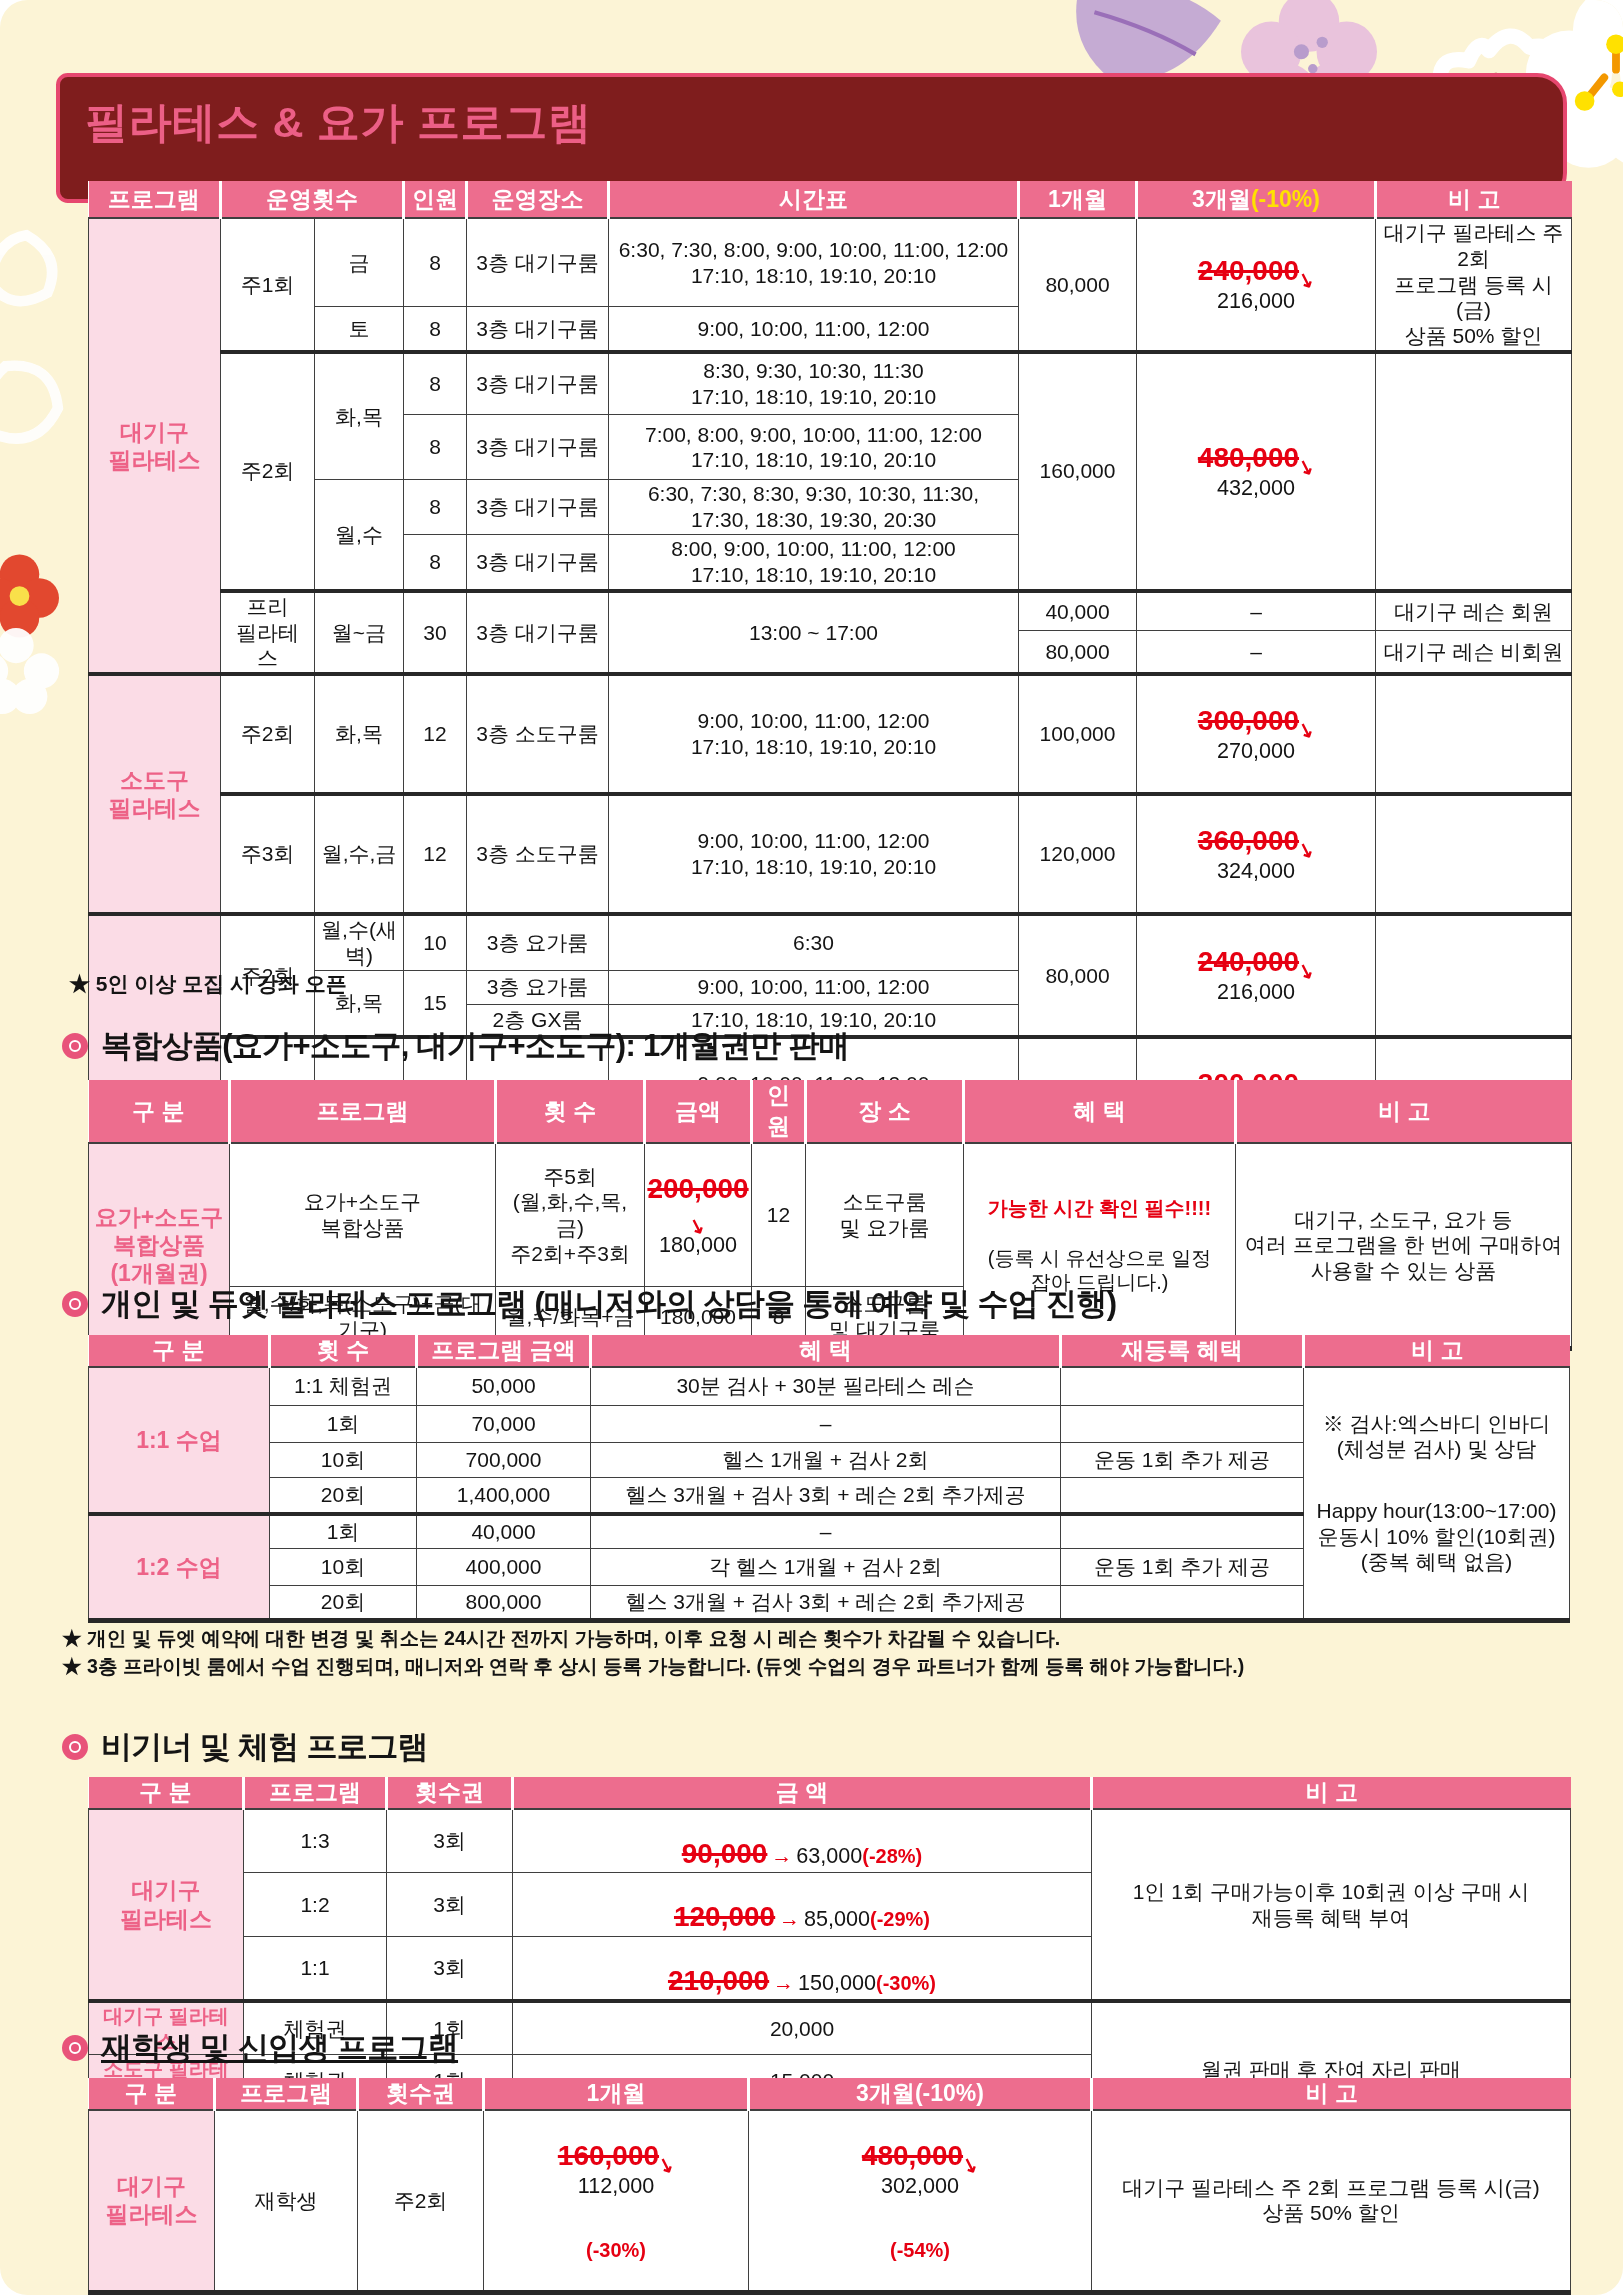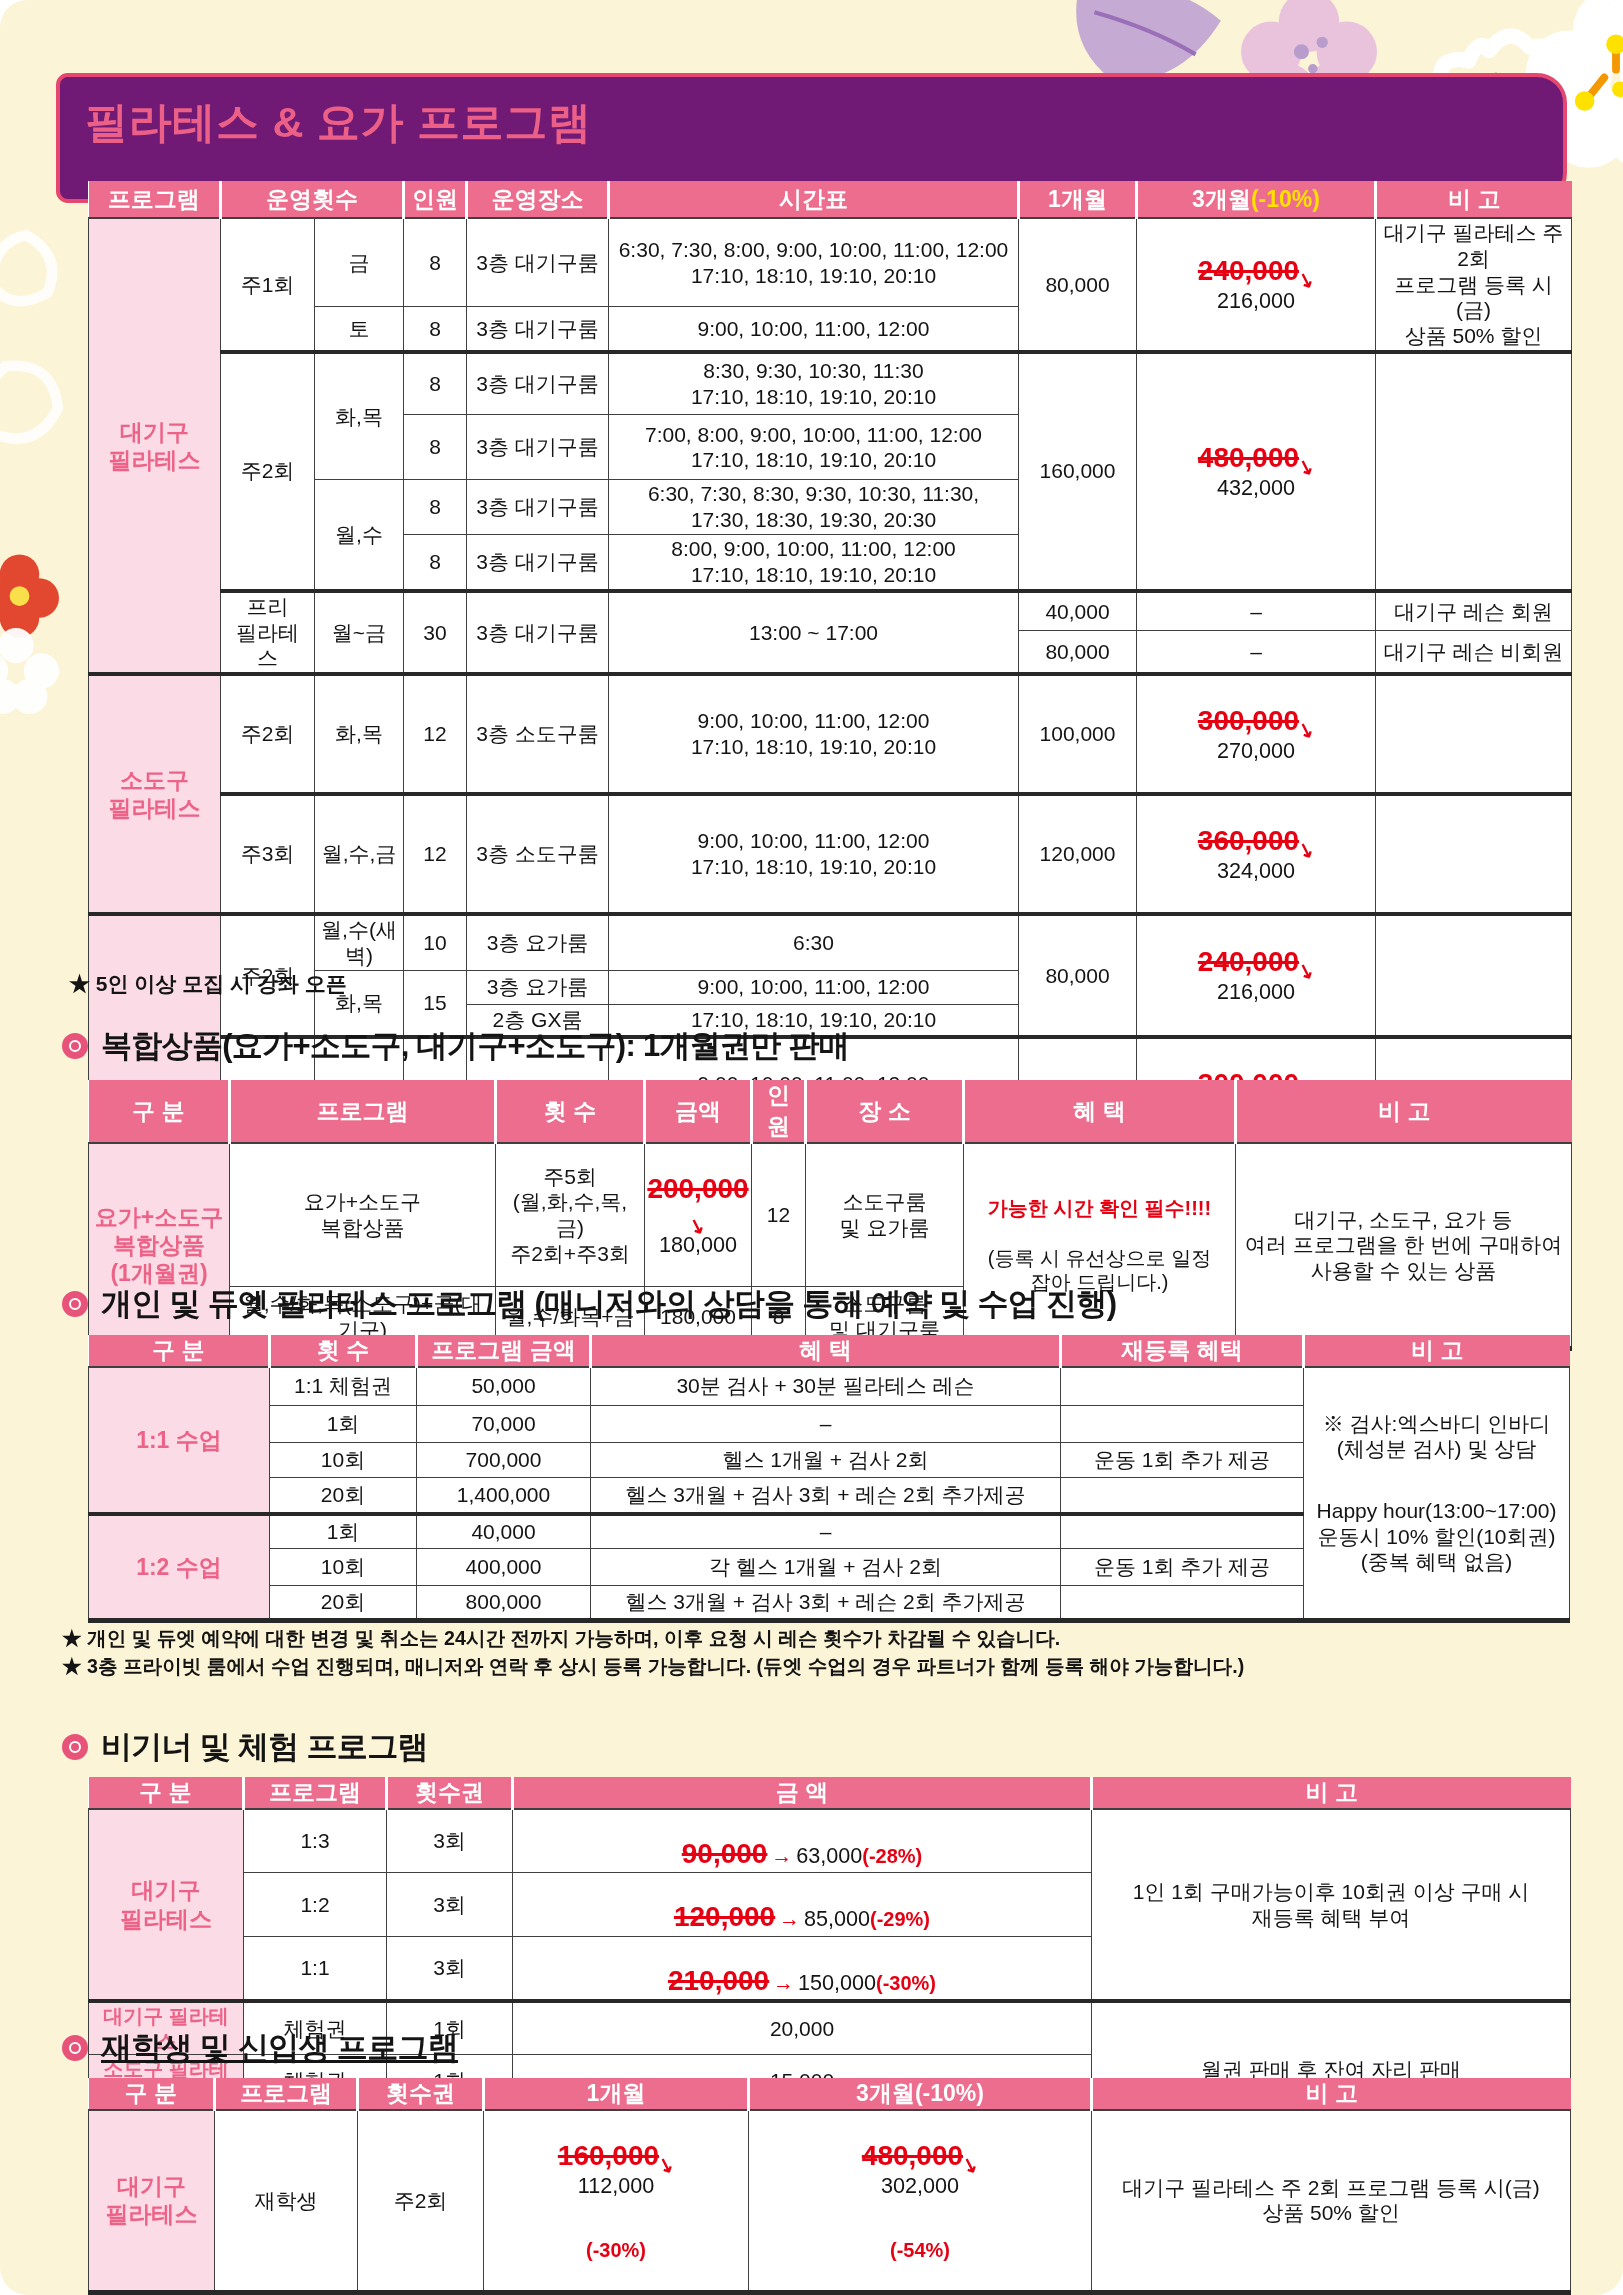--- a/index.html
+++ b/index.html
@@ -6,21 +6,21 @@
   #page{
     position:relative;width:1623px;height:2295px;background:#fcf4d6;
     border-radius:27.5px;overflow:hidden;
     font-family:"Liberation Sans",sans-serif;color:#151515;
   }
   
   .deco{position:absolute;pointer-events:none;}
   
   .band{
     position:absolute;left:56px;top:73px;width:1511px;height:130px;
-    background:#701a75;border:4.6px solid #e6476f;
+    background:#7f1d1d;border:4.6px solid #e6476f;
     border-radius:11.8px 30px 30px 11.8px;box-sizing:border-box;
   }
   .band h1{
     margin:0;padding:17px 0 0 25px;font-size:43px;font-weight:800;
     color:#ec5f86;letter-spacing:0.7px;
   }
   
   .sec-title{position:absolute;display:flex;align-items:center;gap:13px;
     font-size:31px;font-weight:800;color:#141414;letter-spacing:-0.7px;}
   .bullet{width:26px;height:26px;border:7.2px solid #e8537a;border-radius:50%;

